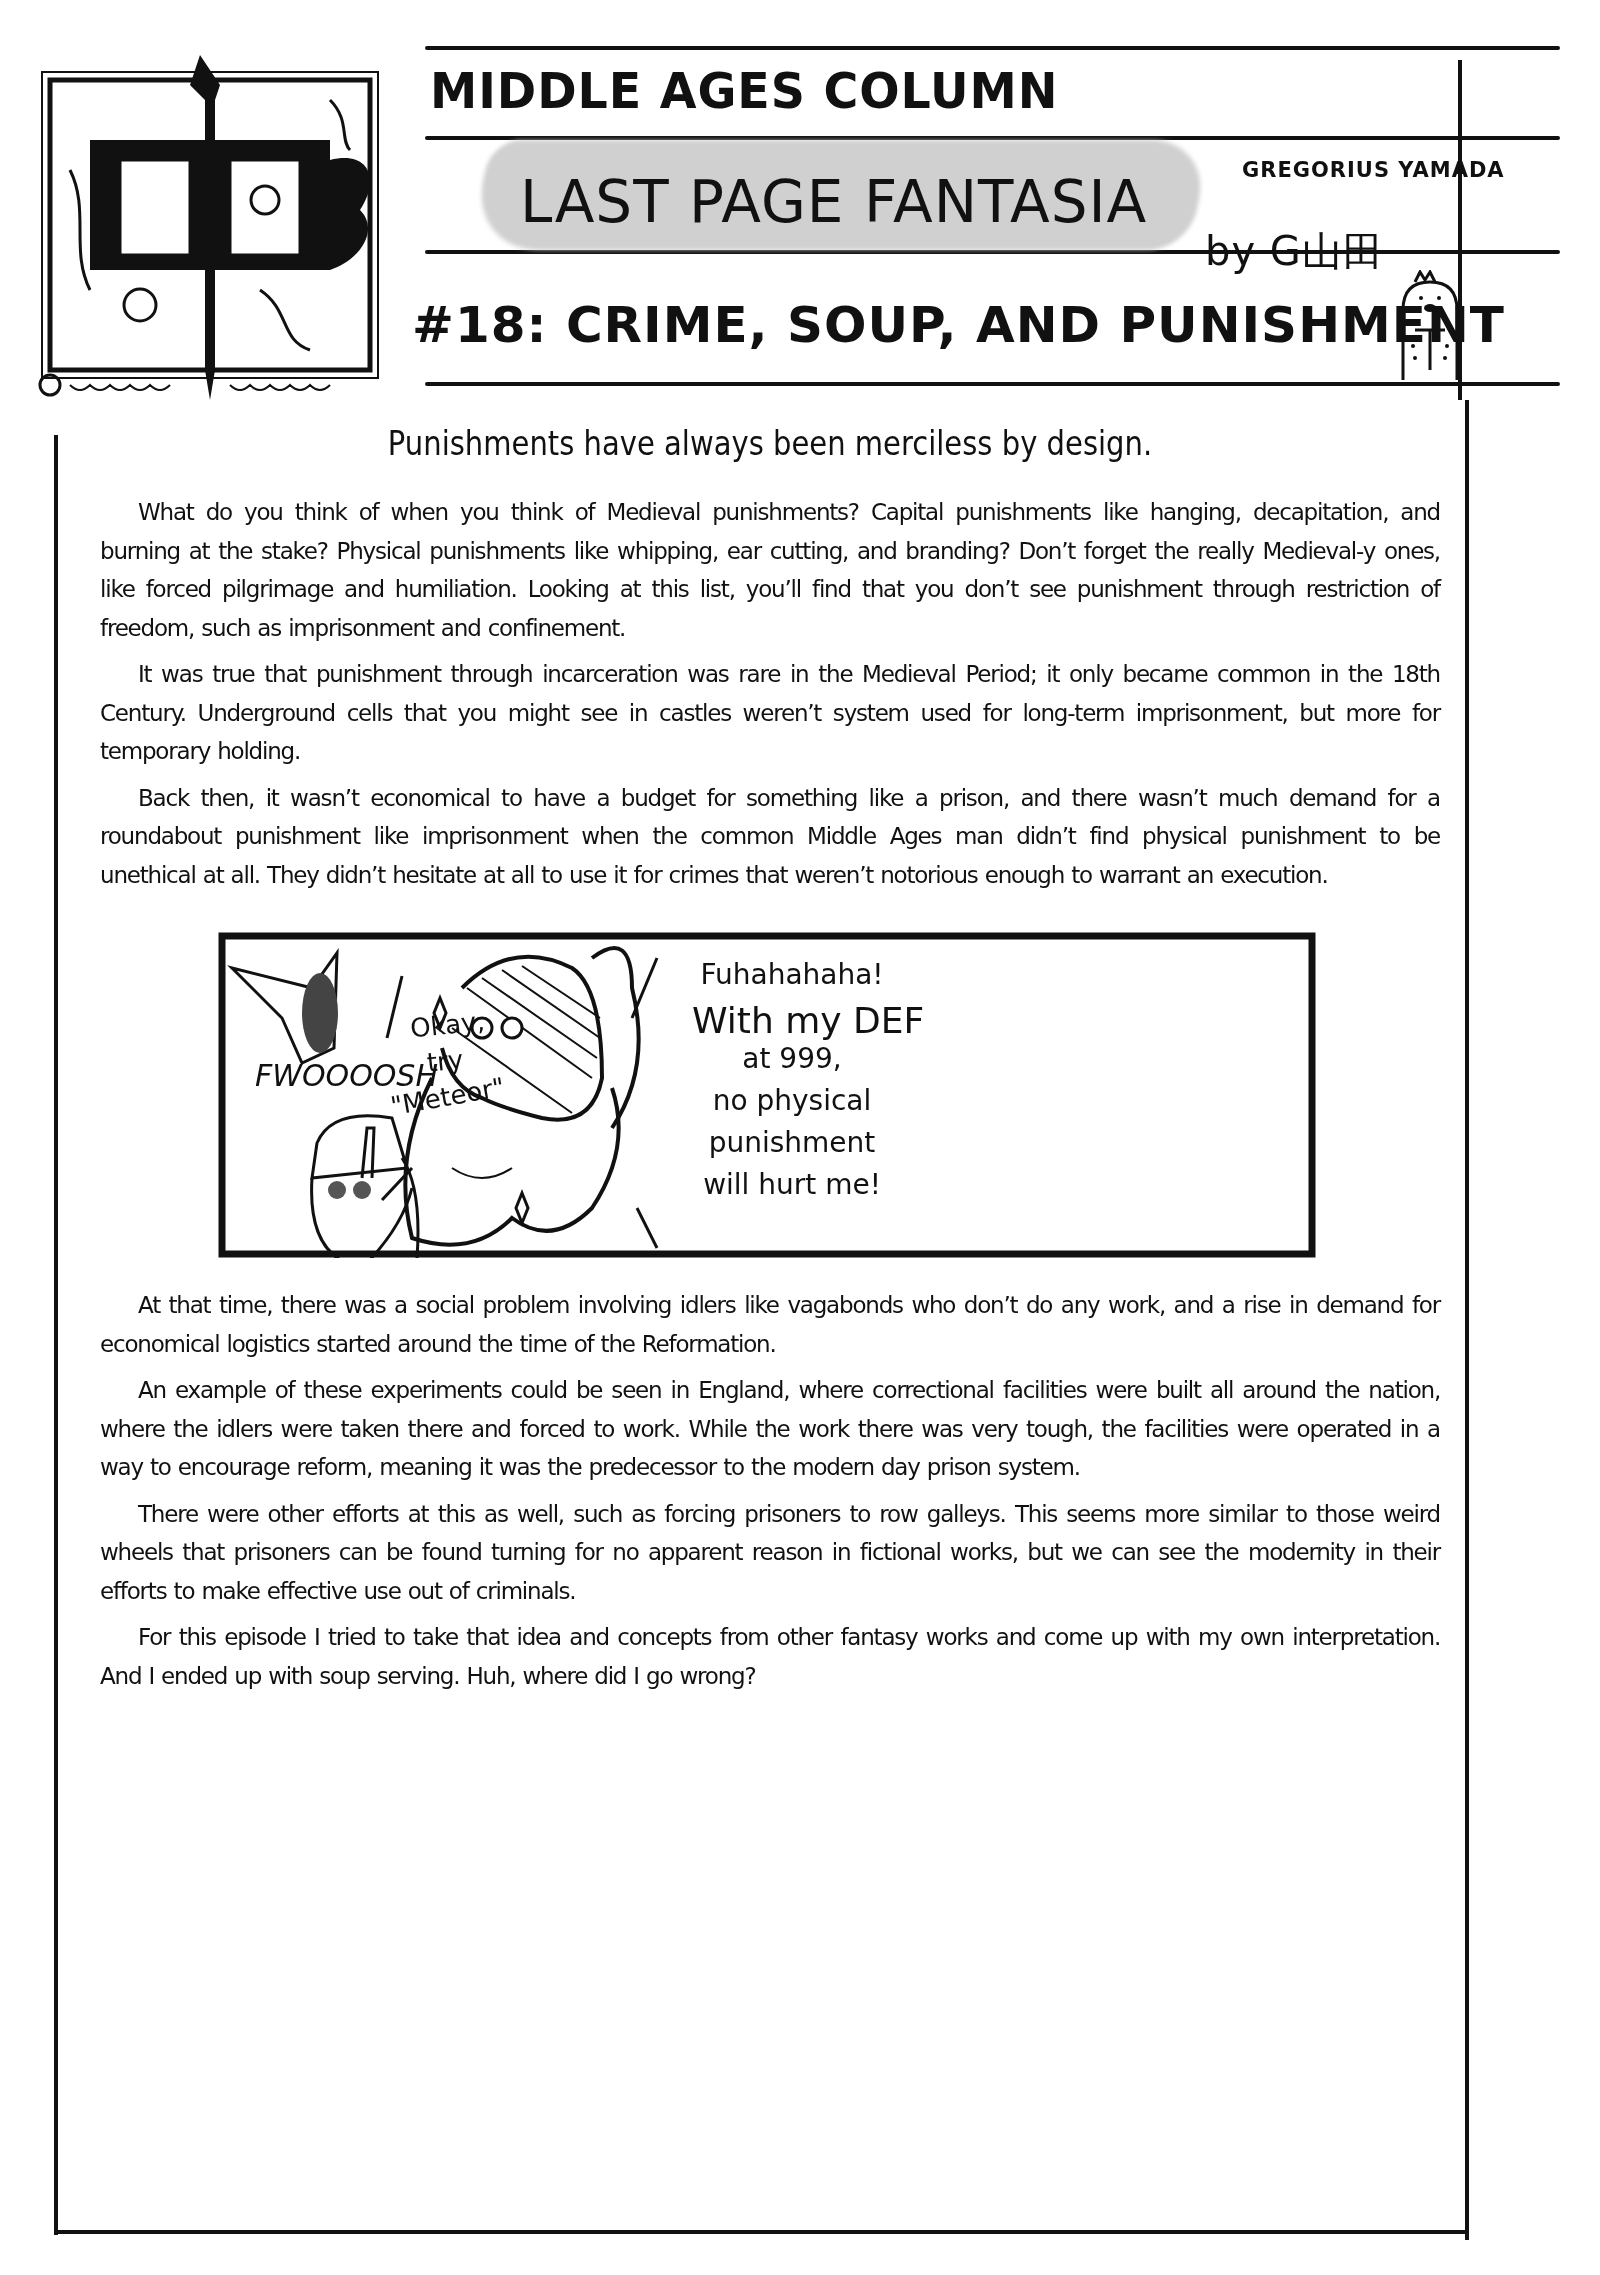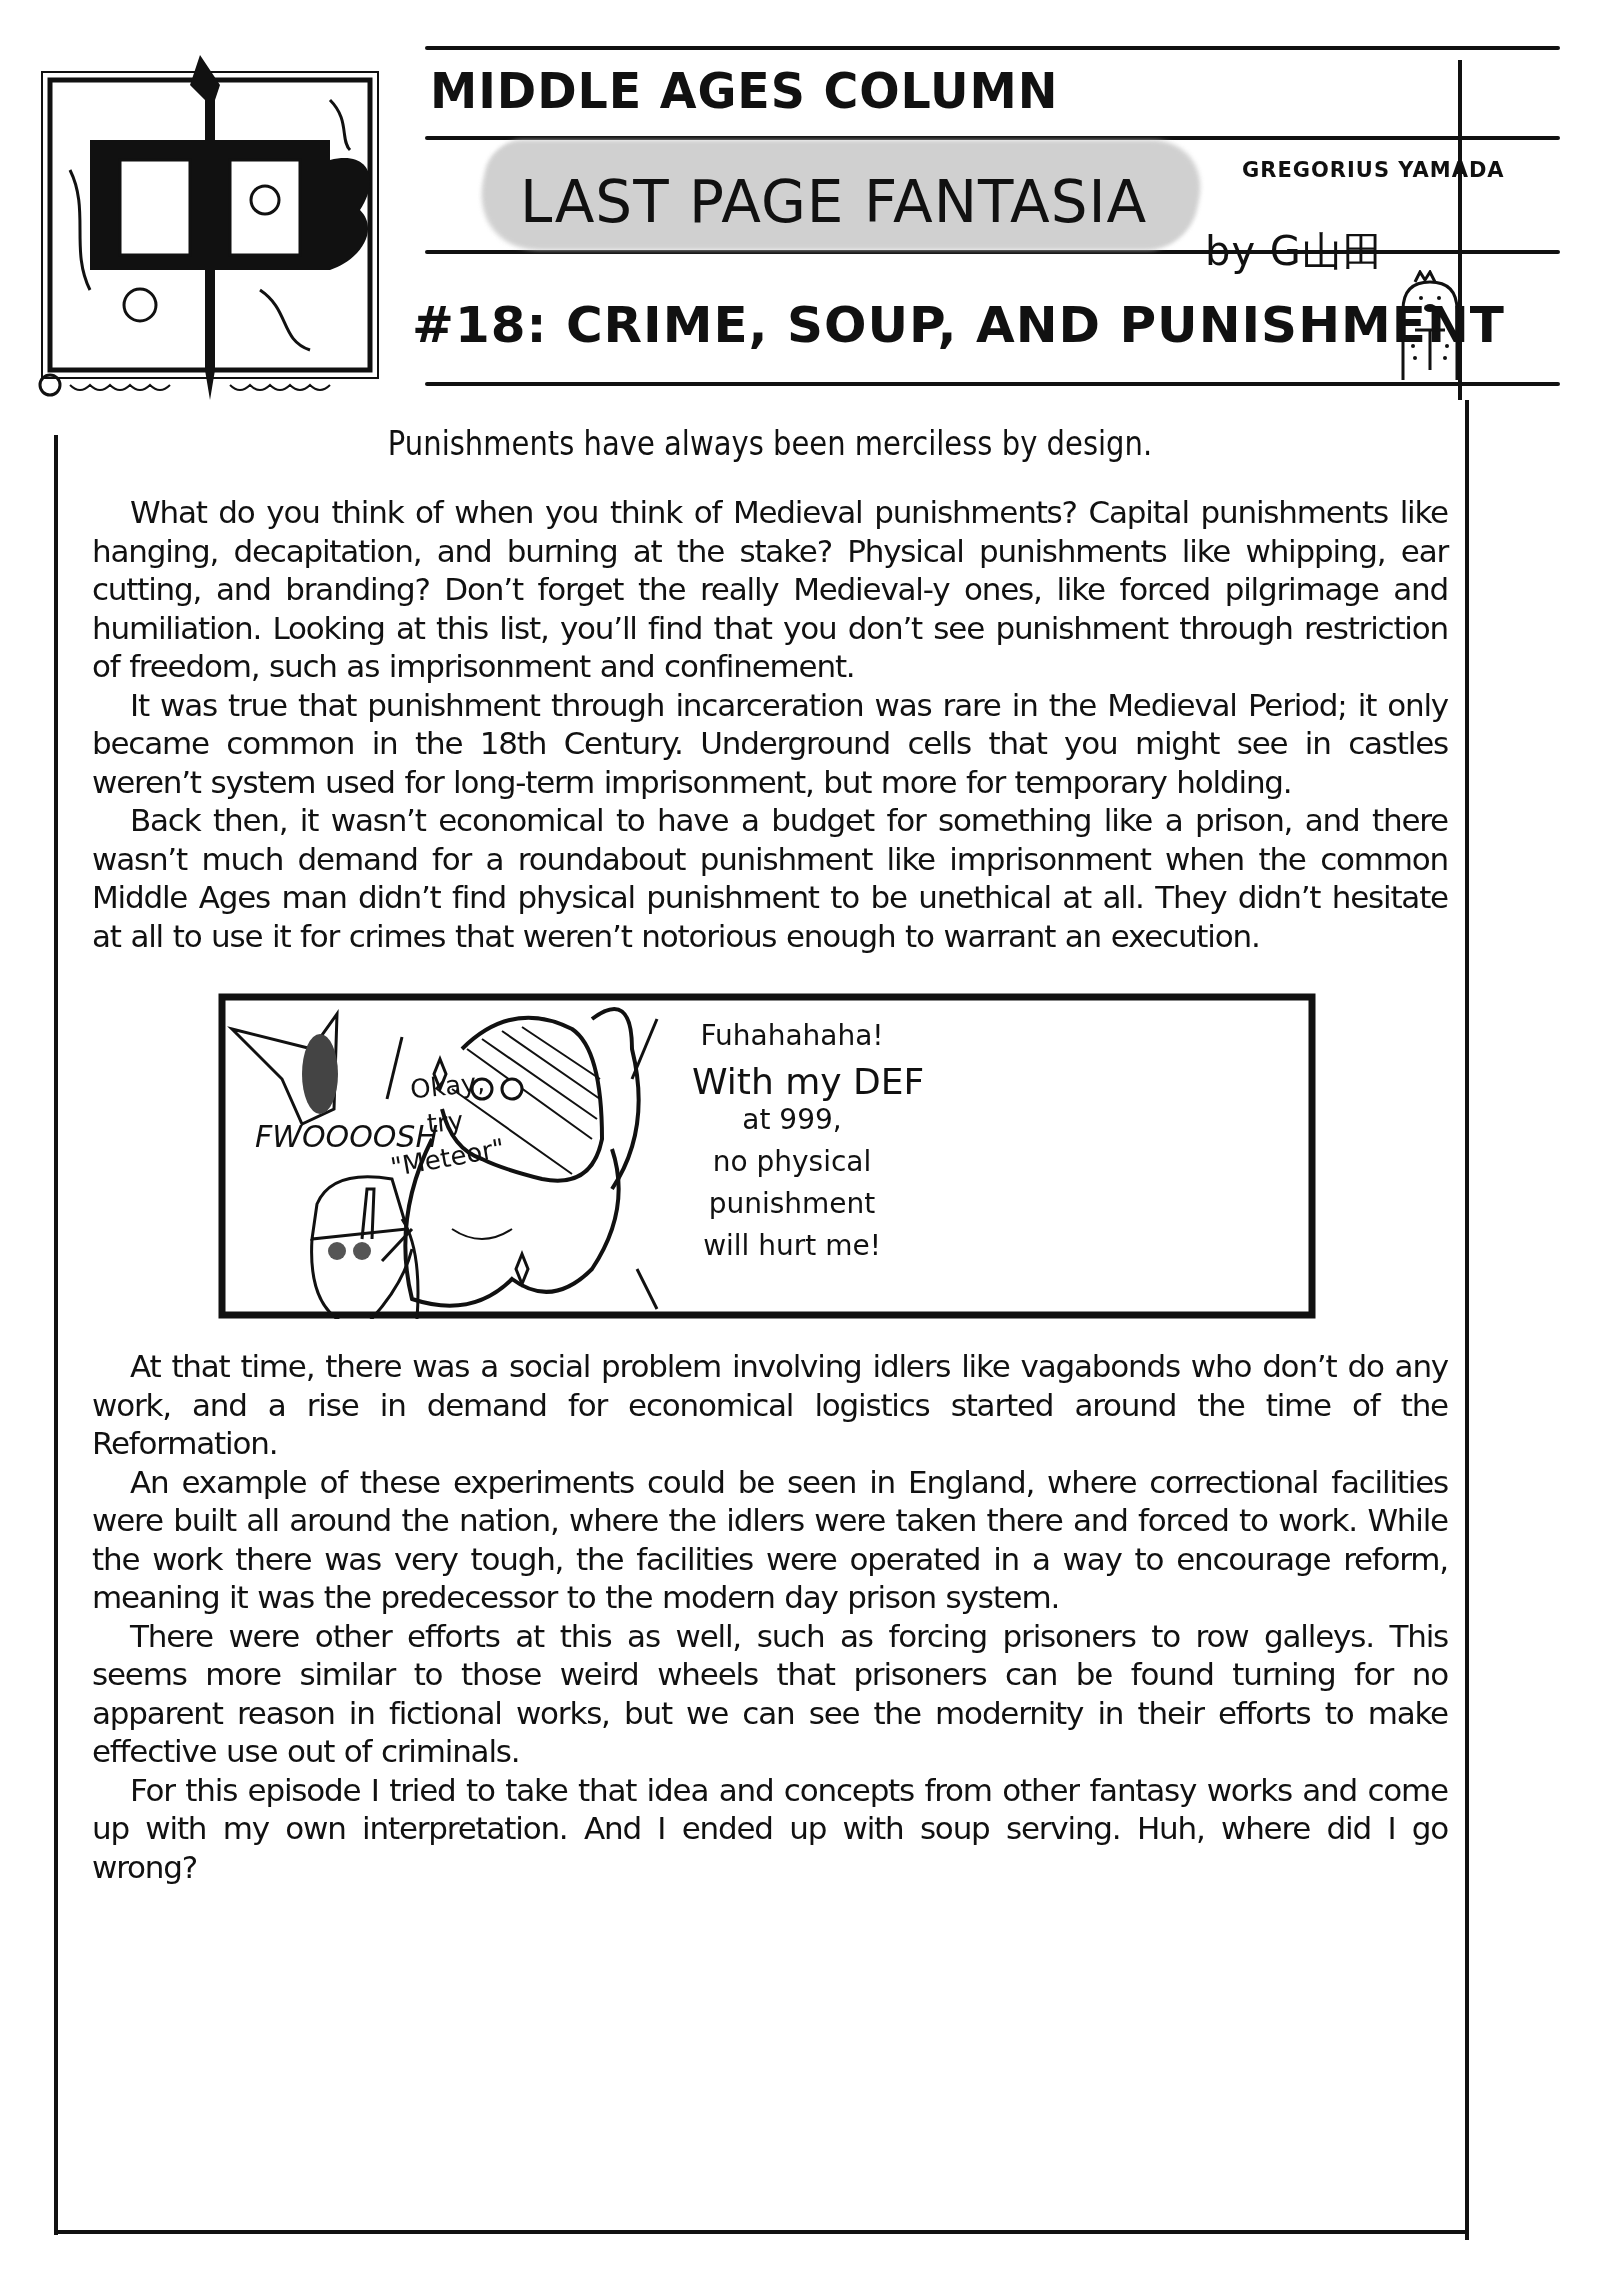--- a/index.html
+++ b/index.html
@@ -14,21 +14,21 @@
   #col-label{left:430px;top:62px;font-size:50px;font-weight:bold;transform:scaleX(0.95);transform-origin:left;}
   #title-band{left:480px;top:140px;width:720px;height:110px;background:#c8c8c8;border-radius:30px 60px 40px 70px;filter:blur(2px);opacity:0.85;transform:skewX(-12deg);}
   #series-title{left:520px;top:168px;font-size:58px;font-weight:normal;}
   #author-latin{left:1242px;top:158px;font-size:21px;font-weight:bold;}
   #author-by{left:1205px;top:196px;font-size:40px;font-family:"DejaVu Sans",sans-serif;margin-top:28px;}
   #episode{left:412px;top:296px;font-size:50px;font-weight:bold;}
   #mascot{left:1395px;top:270px;width:70px;width:70px;height:112px;}
   
   #body{position:absolute;left:92px;top:410px;width:1356px;}
   #subtitle{text-align:center;font-size:33px;margin:14px 0 30px 0;font-family:"DejaVu Sans",sans-serif;transform:scaleX(0.88);}
-  .para{font-size:31px;line-height:38.5px;text-align:justify;text-indent:38px;margin:0;font-family:"DejaVu Sans",sans-serif;letter-spacing:-1.2px;word-spacing:1px;}
+  .para{font-size:23px;line-height:38.5px;text-align:justify;text-indent:38px;margin:8px;font-family:"DejaVu Sans",sans-serif;letter-spacing:-1.2px;word-spacing:1px;}
   #panel{position:relative;width:1110px;height:330px;margin:34px 0 28px 120px;}
   .sfx{position:absolute;font-family:"DejaVu Sans",sans-serif;font-style:italic;color:#111;white-space:nowrap;}
   .bubble-line{position:absolute;font-family:"DejaVu Sans",sans-serif;color:#111;white-space:nowrap;text-align:center;}
 </style>
 </head>
 <body>
 
 <svg id="initial" class="abs" viewBox="0 0 380 370">
   <rect x="20" y="40" width="320" height="290" fill="none" stroke="#111" stroke-width="5"></rect>
   <rect x="12" y="32" width="336" height="306" fill="none" stroke="#111" stroke-width="2"></rect>

